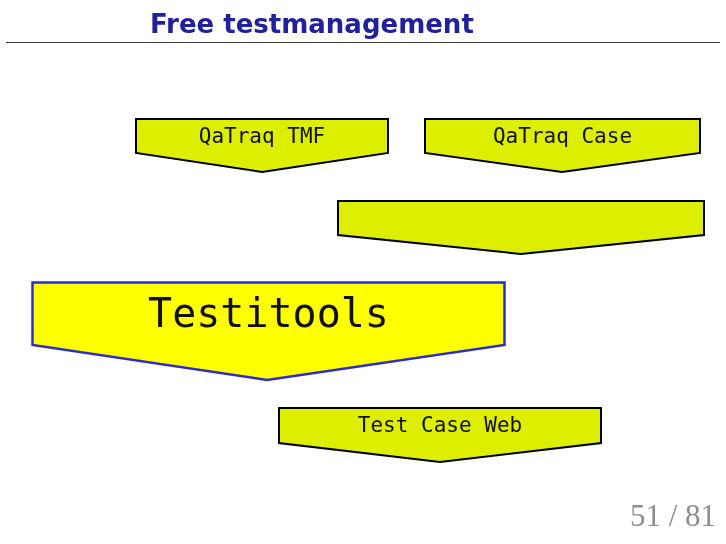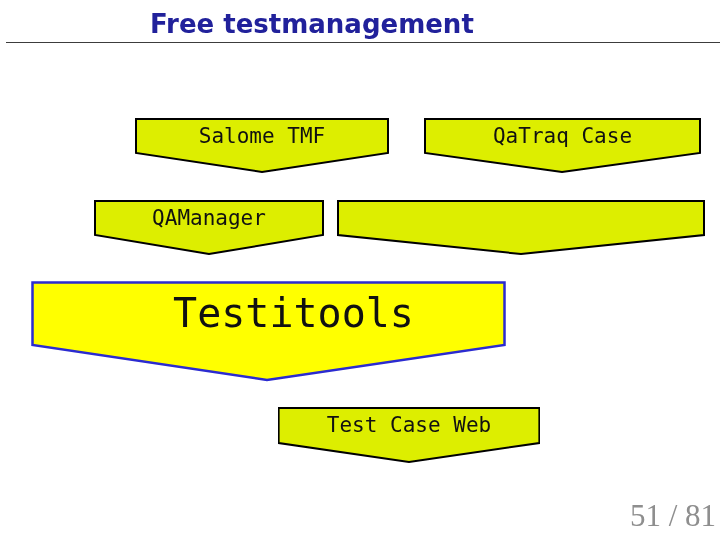--- a/index.html
+++ b/index.html
@@ -46,21 +46,20 @@
     display: flex;
     align-items: center;
     justify-content: center;
     font-family: "DejaVu Sans Mono", monospace;
     font-size: 21px;
     color: #111111;
     white-space: nowrap;
   }
   .banner-label.big {
     font-size: 40px;
-    padding-left: 25px;
   }
   .page-number {
     position: absolute;
     right: 10px;
     top: 498px;
     font-family: "Liberation Serif", serif;
     font-size: 31px;
     color: #8e8e8e;
     white-space: nowrap;
     text-align: center;
@@ -71,51 +70,45 @@
 
 <div class="slide">
 
   <div class="slide-title">Free testmanagement</div>
   <div class="head-rule"></div>
 
   <div class="banner" style="left:135px;top:118px;width:254px;height:55px">
     <svg viewBox="0 0 254 55" preserveAspectRatio="none">
       <polygon points="1,1 253,1 253,35 127,54 1,35" stroke-width="2" fill="#ddee00" stroke="#000000"></polygon>
     </svg>
-    <div class="banner-label" style="height:35px">Salome TMF</div>
+    <div class="banner-label" style="height:35px">QaTraq TMF</div>
   </div>
 
   <div class="banner" style="left:424px;top:118px;width:277px;height:55px">
     <svg viewBox="0 0 277 55" preserveAspectRatio="none">
       <polygon points="1,1 276,1 276,35 138,54 1,35" stroke-width="2" fill="#ddee00" stroke="#000000"></polygon>
     </svg>
     <div class="banner-label" style="height:35px">QaTraq Case</div>
   </div>
 
-  <div class="banner" style="left:94px;top:200px;width:230px;height:55px">
-    <svg viewBox="0 0 230 55" preserveAspectRatio="none">
-      <polygon points="1,1 229,1 229,35 115,54 1,35" stroke-width="2" fill="#ddee00" stroke="#000000"></polygon>
-    </svg>
-    <div class="banner-label" style="height:35px">QAManager</div>
-  </div>
 
   <div class="banner" style="left:337px;top:200px;width:368px;height:55px">
     <svg viewBox="0 0 368 55" preserveAspectRatio="none">
       <polygon points="1,1 367,1 367,35 184,54 1,35" stroke-width="2" fill="#ddee00" stroke="#000000"></polygon>
     </svg>
   </div>
 
   <div class="banner" style="left:31px;top:281px;width:475px;height:101px">
     <svg viewBox="0 0 475 101" preserveAspectRatio="none">
       <polygon points="1.5,1.5 473.5,1.5 473.5,64 236,99 1.5,64" stroke-width="2.5" fill="#ffff00" stroke="#2b2bd0"></polygon>
     </svg>
     <div class="banner-label big" style="height:64px">Testitools</div>
   </div>
 
-  <div class="banner" style="left:278px;top:407px;width:262px;height:56px">
+  <div class="banner" style="left:278px;top:407px;width:324px;height:56px">
     <svg viewBox="0 0 324 56" preserveAspectRatio="none">
       <polygon points="1,1 323,1 323,36 162,55 1,36" stroke-width="2" fill="#ddee00" stroke="#000000"></polygon>
     </svg>
     <div class="banner-label" style="height:36px">Test Case Web</div>
   </div>
 
   <div class="page-number">51 / 81</div>
 
 </div>
 

